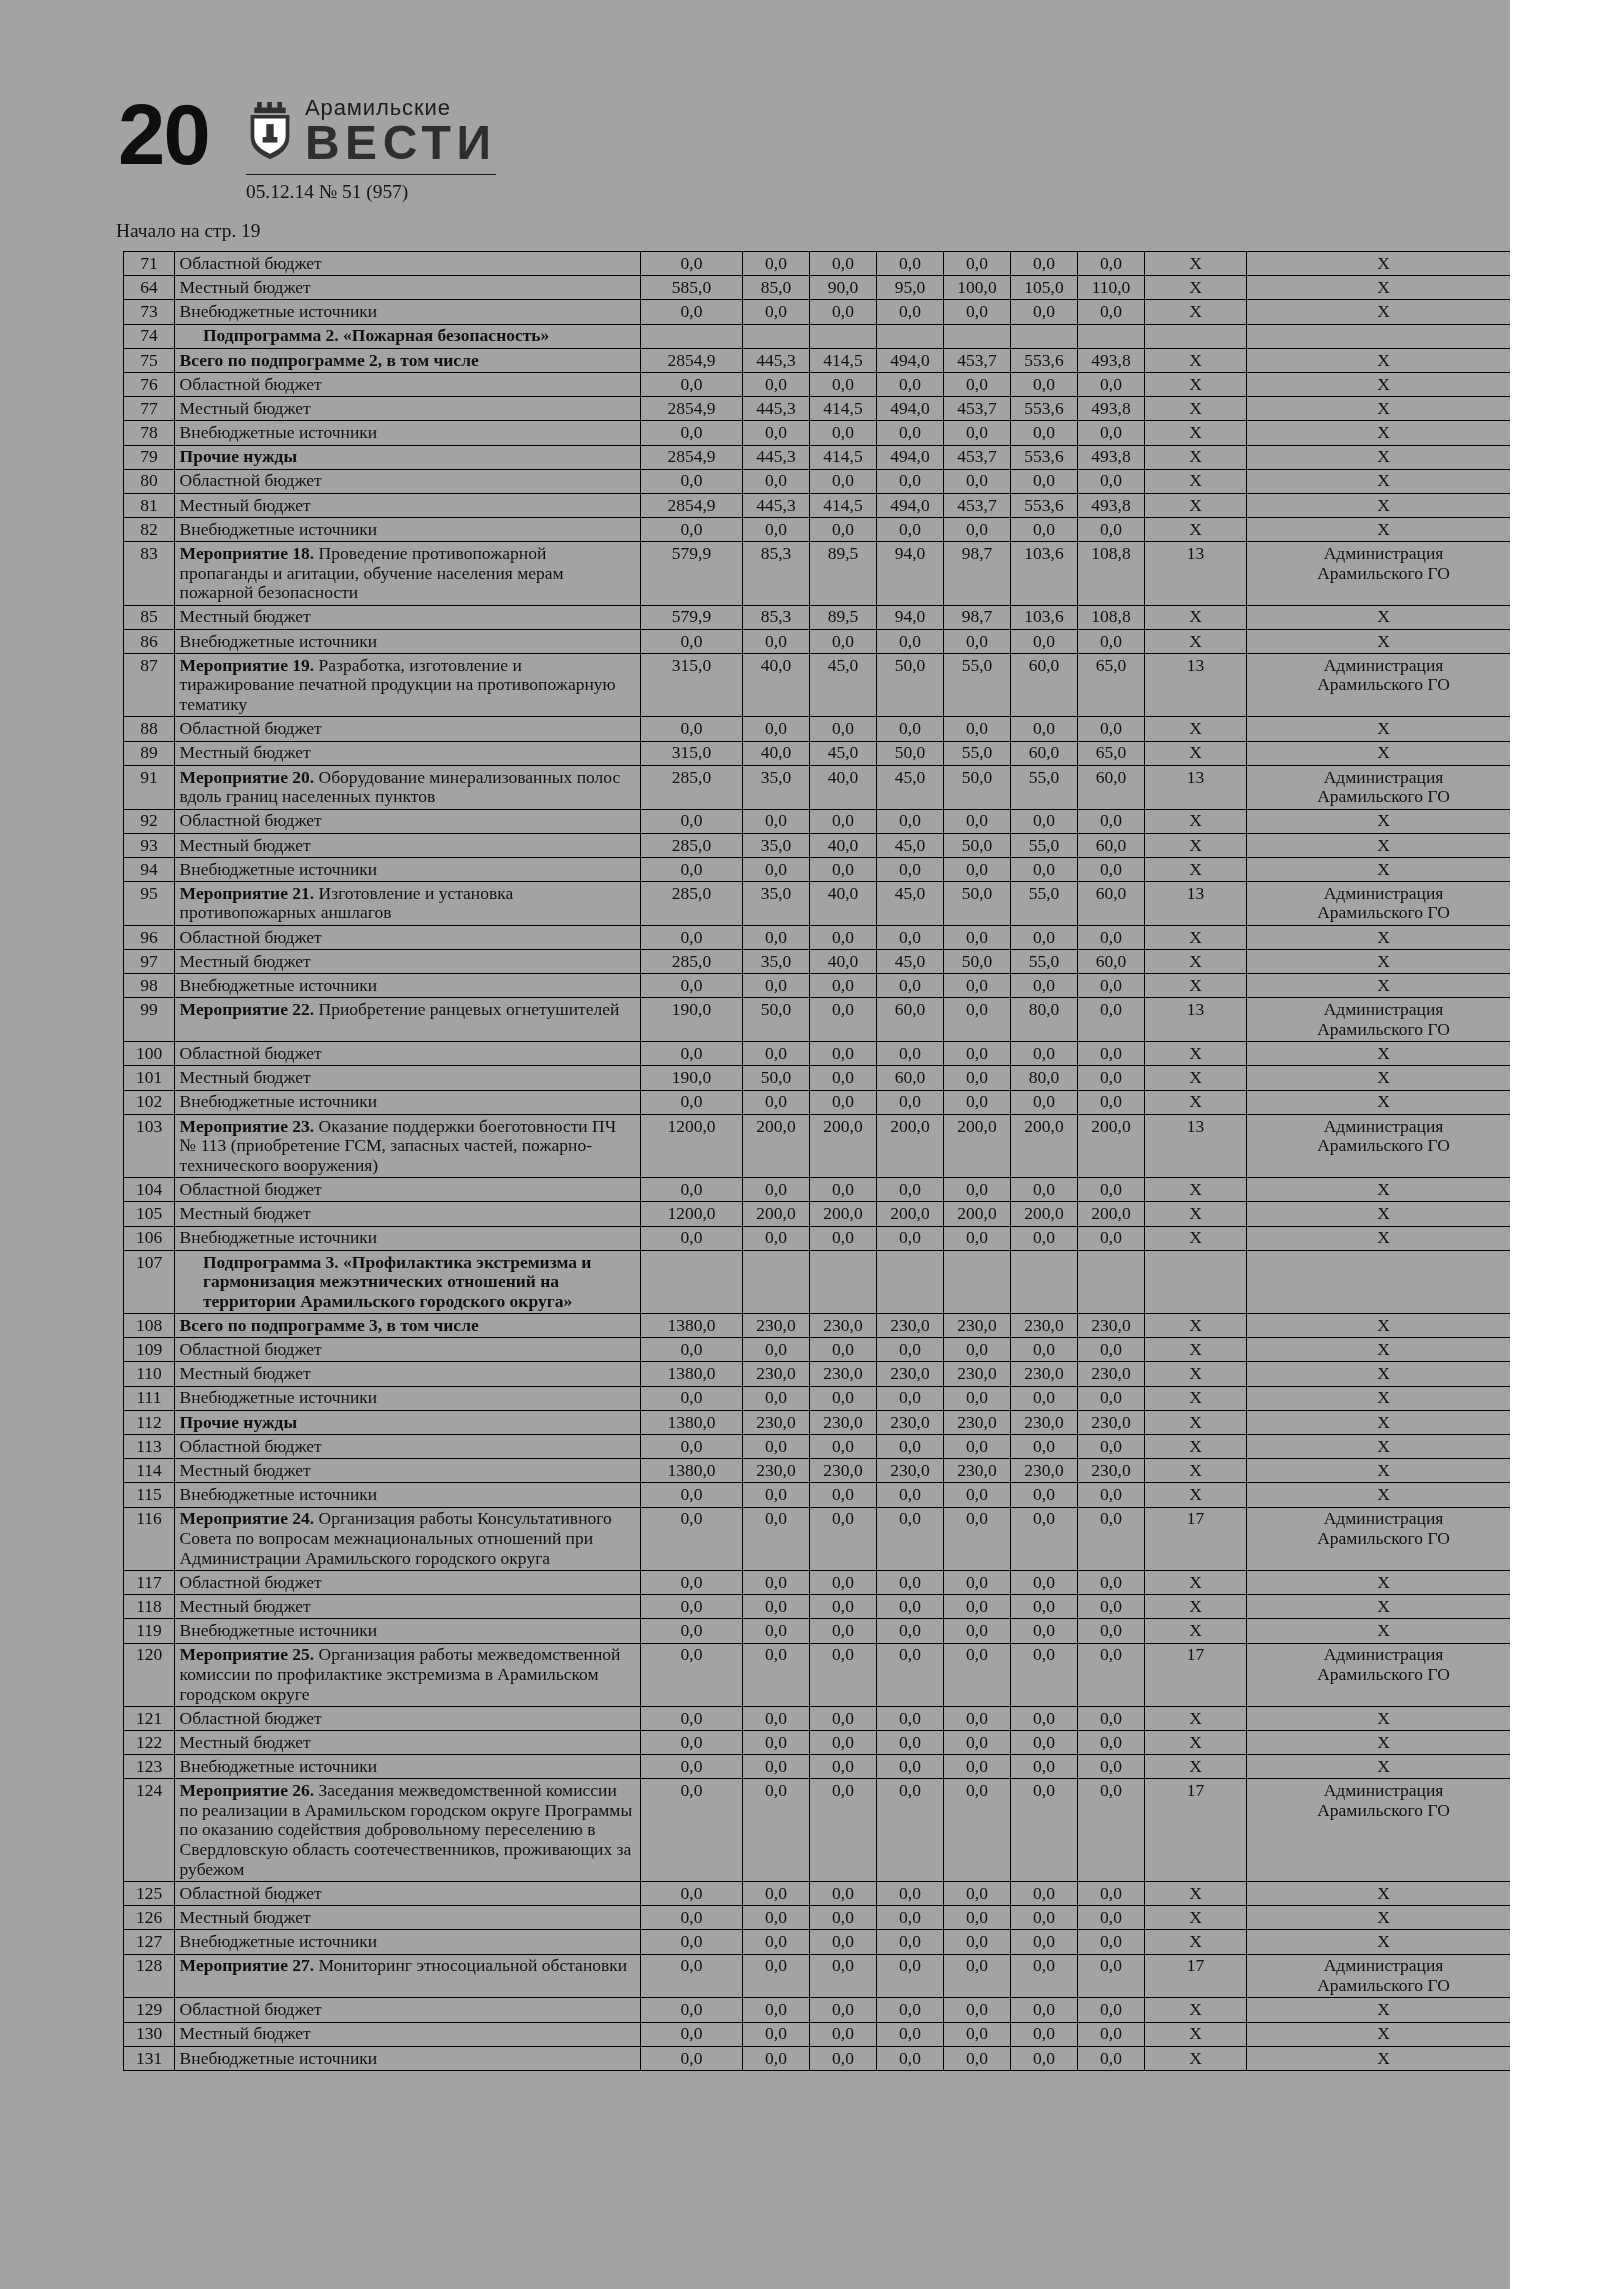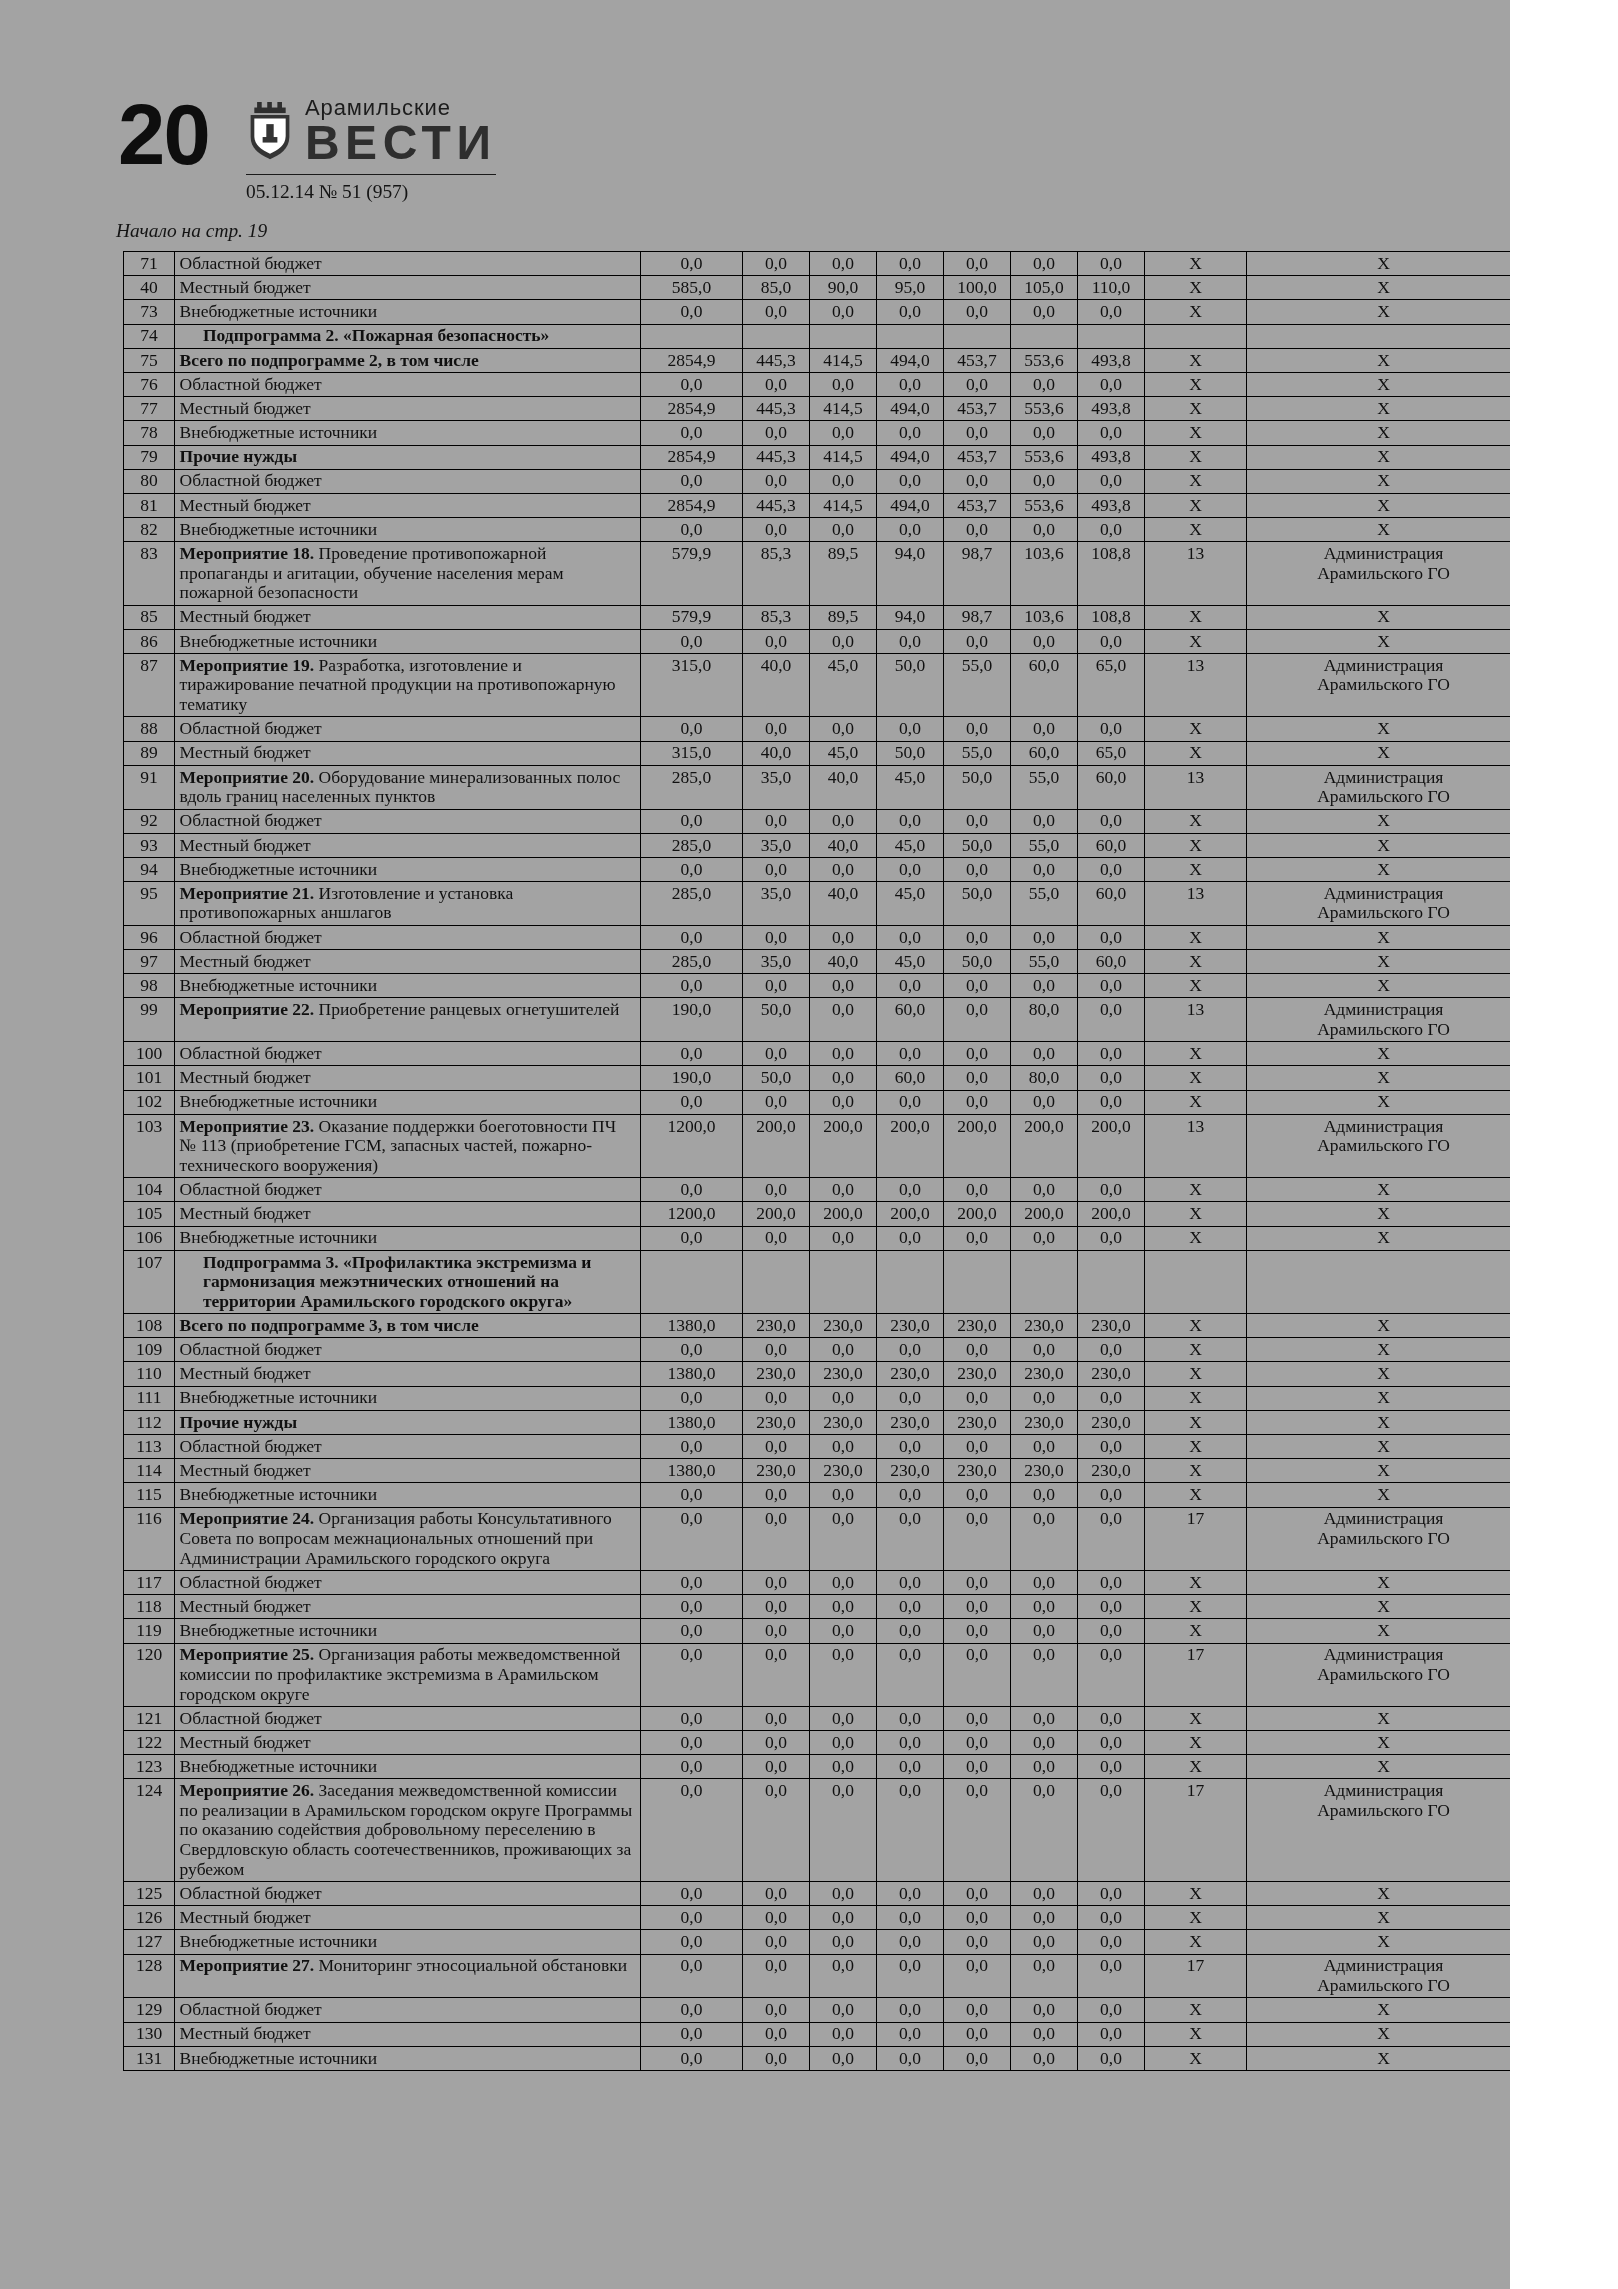--- a/index.html
+++ b/index.html
@@ -29,21 +29,21 @@
     font-family:"Liberation Sans", sans-serif;
     font-weight:700;font-size:48px;line-height:1.0;color:#2e2e2e;letter-spacing:5.5px;
   }
   .issue-line{
     margin-top:7.4px;border-top:1.8px solid #1a1a1a;padding-top:6px;
     font-size:19.4px;color:#141414;
   }
   
   .continuation{
     position:absolute;top:220px;left:116px;
-    font-style:italic;font-size:19.4px;color:#141414;
+    font-size:19.4px;color:#141414;
   }
   
   table.budget{
     position:absolute;top:251px;left:123px;
     width:1398px;border-collapse:collapse;table-layout:fixed;
     font-size:17.5px;line-height:1.12;color:#101010;padding-left:17px;
   }
   table.budget td{
     border:0.9px solid #000000;
     padding:1.8px 4.6px;
@@ -114,21 +114,21 @@
           <td class="c-val">0,0</td>
           <td class="c-val">0,0</td>
           <td class="c-val">0,0</td>
           <td class="c-val">0,0</td>
           <td class="c-val">0,0</td>
           <td class="c-val">0,0</td>
           <td class="c-code">X</td>
           <td class="c-admin"><span class="admin-wrap">X</span></td>
         </tr>
         <tr>
-          <td class="c-num">40</td>
+          <td class="c-num">64</td>
           <td class="c-label">Местный бюджет</td>
           <td class="c-val">585,0</td>
           <td class="c-val">85,0</td>
           <td class="c-val">90,0</td>
           <td class="c-val">95,0</td>
           <td class="c-val">100,0</td>
           <td class="c-val">105,0</td>
           <td class="c-val">110,0</td>
           <td class="c-code">X</td>
           <td class="c-admin"><span class="admin-wrap">X</span></td>

